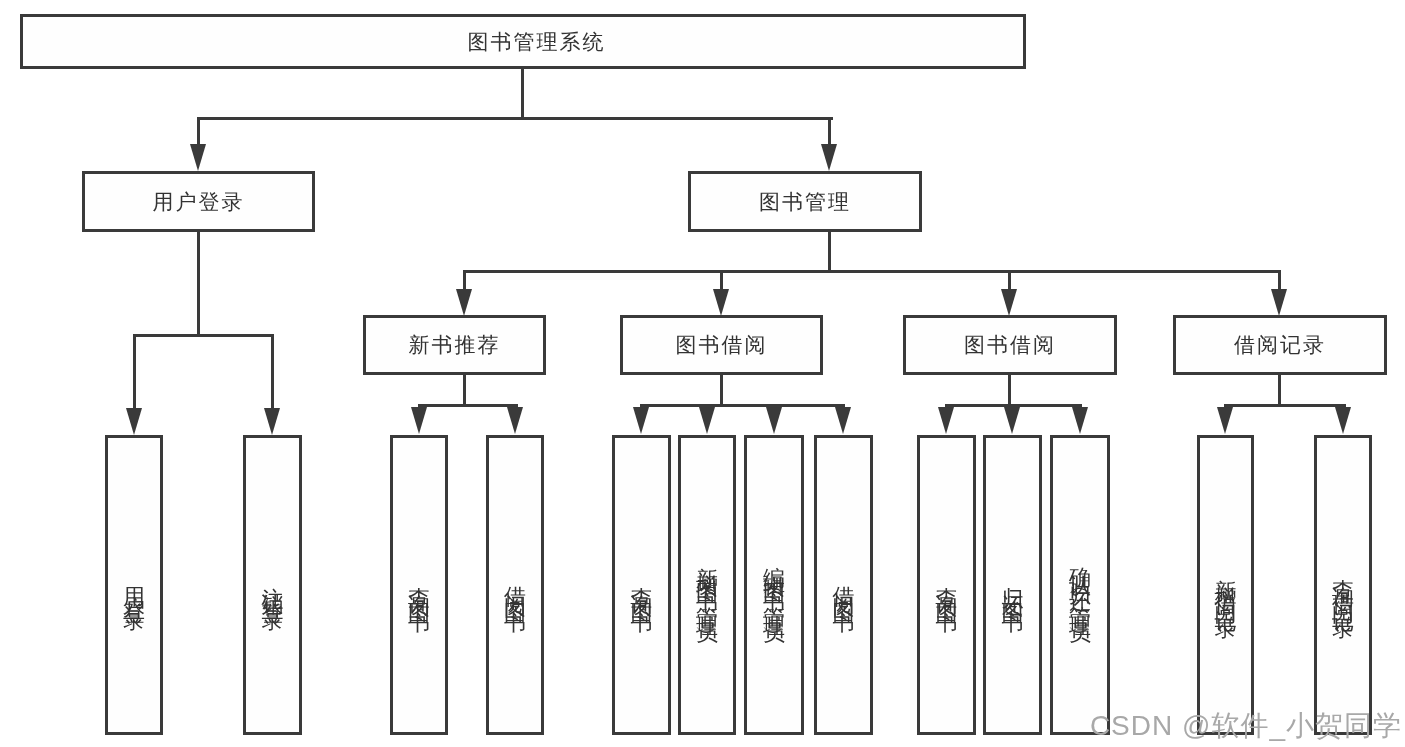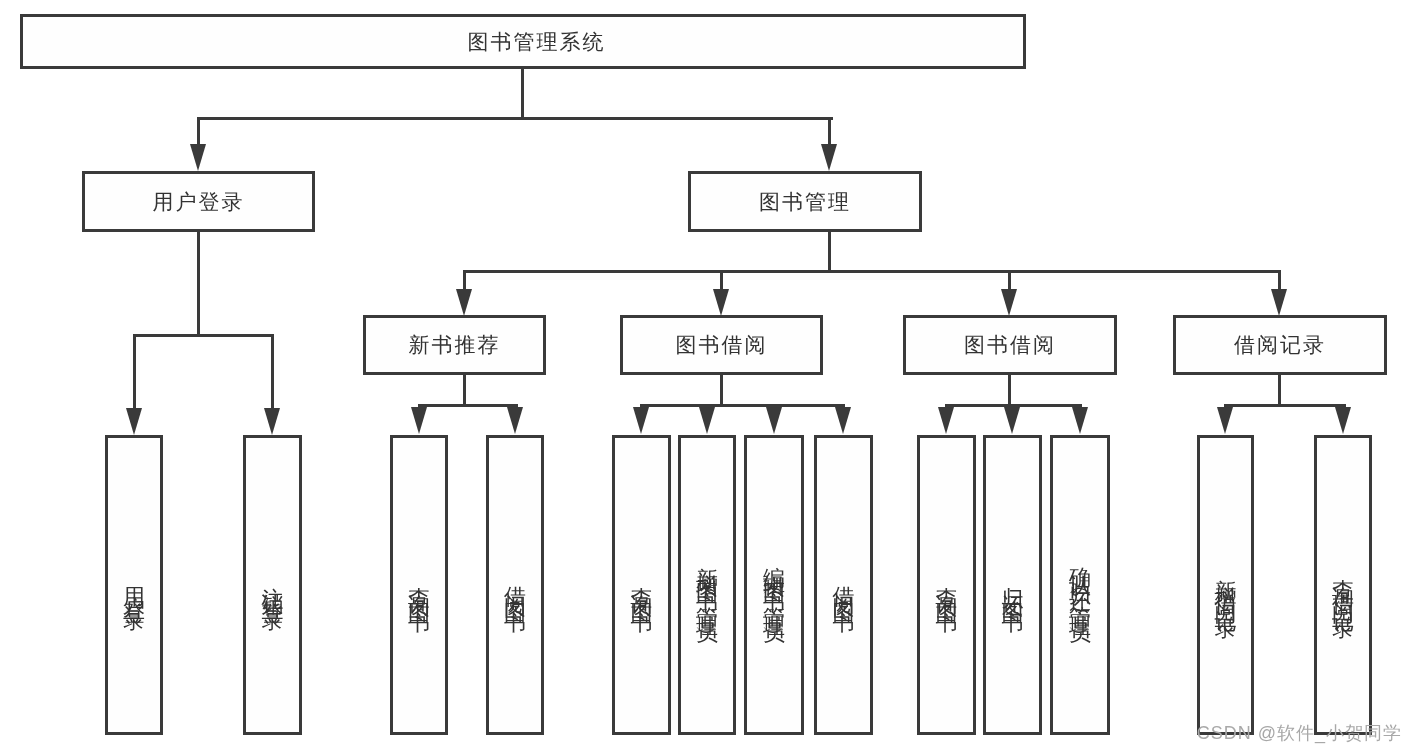--- a/index.html
+++ b/index.html
@@ -45,21 +45,21 @@
     width: 0; height: 0;
     border-left: 8px solid transparent;
     border-right: 8px solid transparent;
     border-top: 27px solid var(--line, #3a3a3a);
   }
 
   .watermark {
     position: absolute;
     right: 3px;
     bottom: 2px;
-    font-size: 18px;
+    font-size: 28px;
     color: var(--watermark, #a8a8a8);
     letter-spacing: 1px;
     z-index: 5;
     margin-top: 28px;
   }
 </style>
 </head>
 <body>
 
 <div class="canvas">

